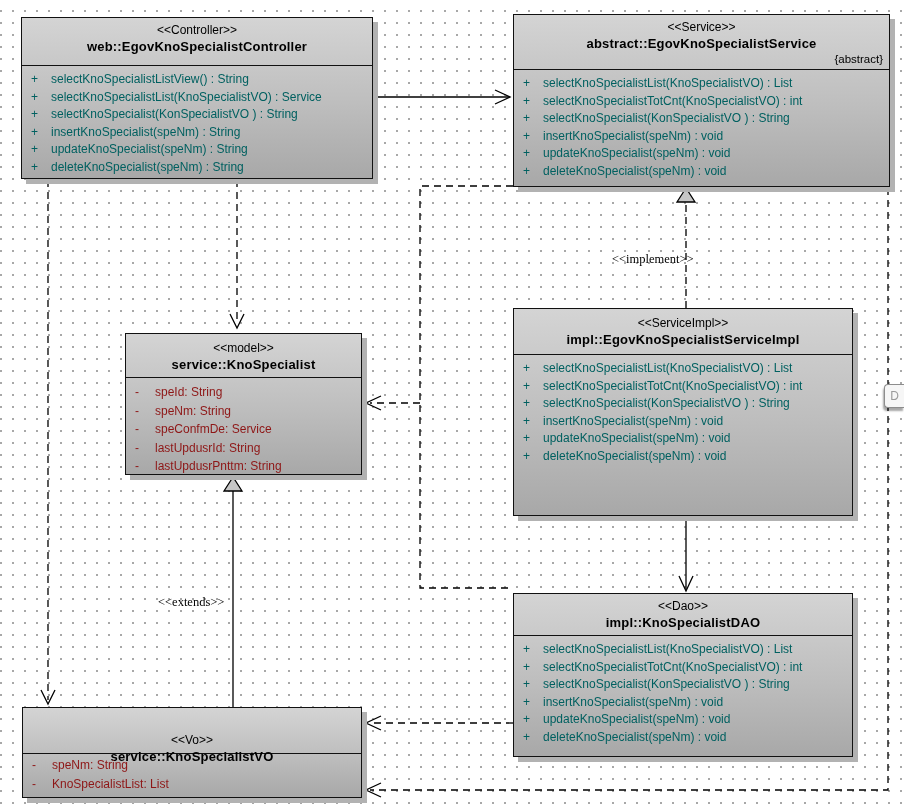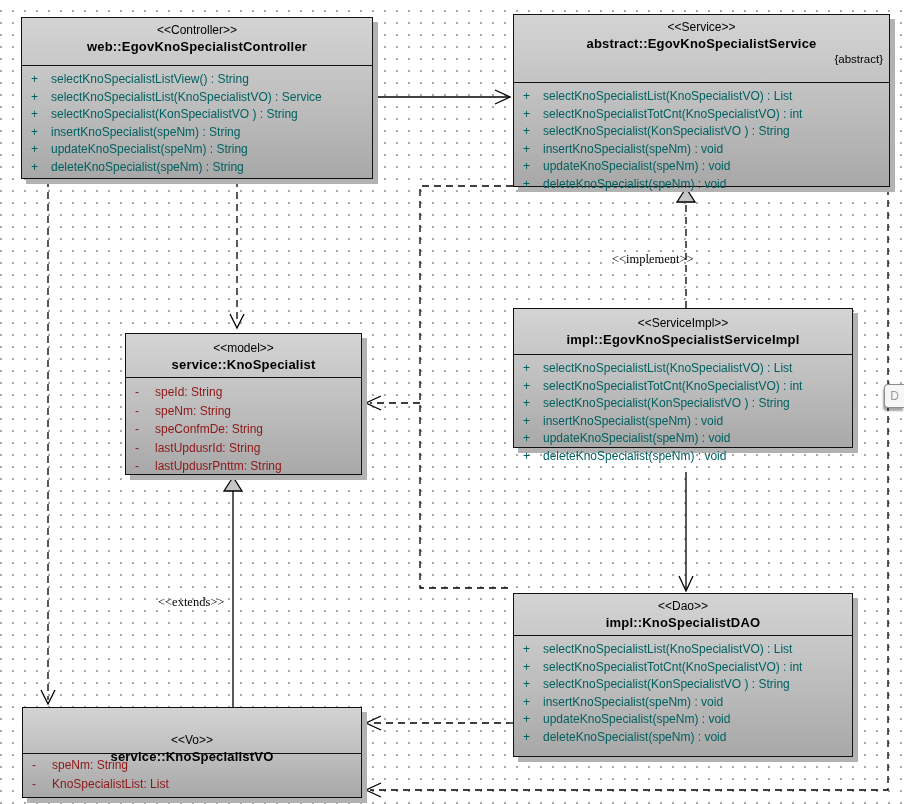--- a/index.html
+++ b/index.html
@@ -122,21 +122,21 @@
           <span class="txt">updateKnoSpecialist(speNm) : String</span>
         </div>
         <div class="row">
           <span class="vis">+</span>
           <span class="txt">deleteKnoSpecialist(speNm) : String</span>
         </div>
       </div>
   </div>
 
   <div class="uml-class" style="left:513px;top:14px;width:377px;height:173px">
-    <div class="hdr" style="height:68px">
+    <div class="hdr" style="height:55px">
       <div class="stereo">&lt;&lt;Service&gt;&gt;</div>
       <div class="cname">abstract::EgovKnoSpecialistService</div>
       <div class="ctag">{abstract}</div>
     </div>
     <div class="body methods">
         <div class="row">
           <span class="vis">+</span>
           <span class="txt">selectKnoSpecialistList(KnoSpecialistVO) : List</span>
         </div>
         <div class="row">
@@ -171,34 +171,34 @@
         <div class="row">
           <span class="vis">-</span>
           <span class="txt">speId:  String</span>
         </div>
         <div class="row">
           <span class="vis">-</span>
           <span class="txt">speNm:  String</span>
         </div>
         <div class="row">
           <span class="vis">-</span>
-          <span class="txt">speConfmDe:  String</span>
+          <span class="txt">speConfmDe:  Service</span>
         </div>
         <div class="row">
           <span class="vis">-</span>
           <span class="txt">lastUpdusrId:  String</span>
         </div>
         <div class="row">
           <span class="vis">-</span>
           <span class="txt">lastUpdusrPnttm:  String</span>
         </div>
       </div>
   </div>
 
-  <div class="uml-class" style="left:513px;top:308px;width:340px;height:140px">
+  <div class="uml-class" style="left:513px;top:308px;width:340px;height:208px">
     <div class="hdr" style="height:46px;padding-top:6px">
       <div class="stereo">&lt;&lt;ServiceImpl&gt;&gt;</div>
       <div class="cname">impl::EgovKnoSpecialistServiceImpl</div>
     </div>
     <div class="body methods">
         <div class="row">
           <span class="vis">+</span>
           <span class="txt">selectKnoSpecialistList(KnoSpecialistVO) : List</span>
         </div>
         <div class="row">

